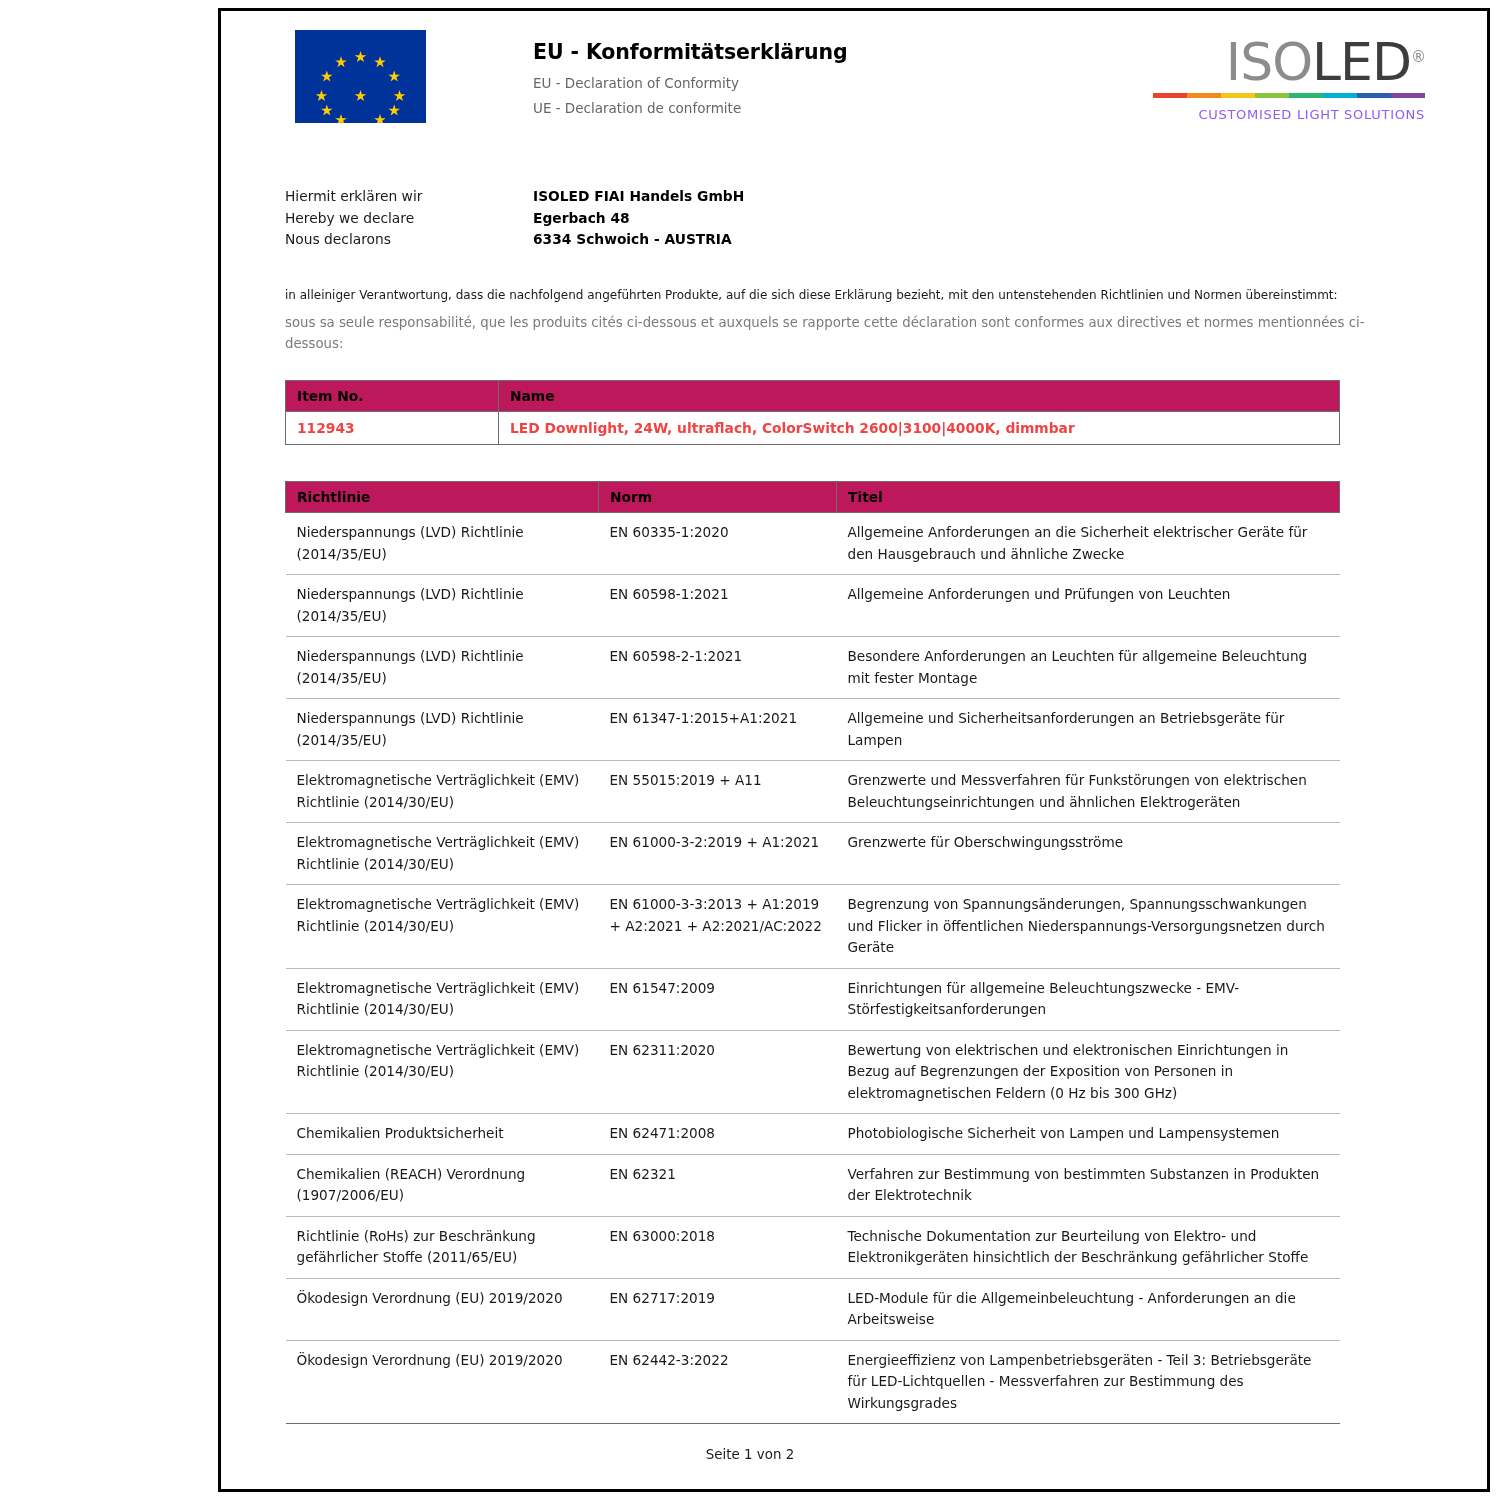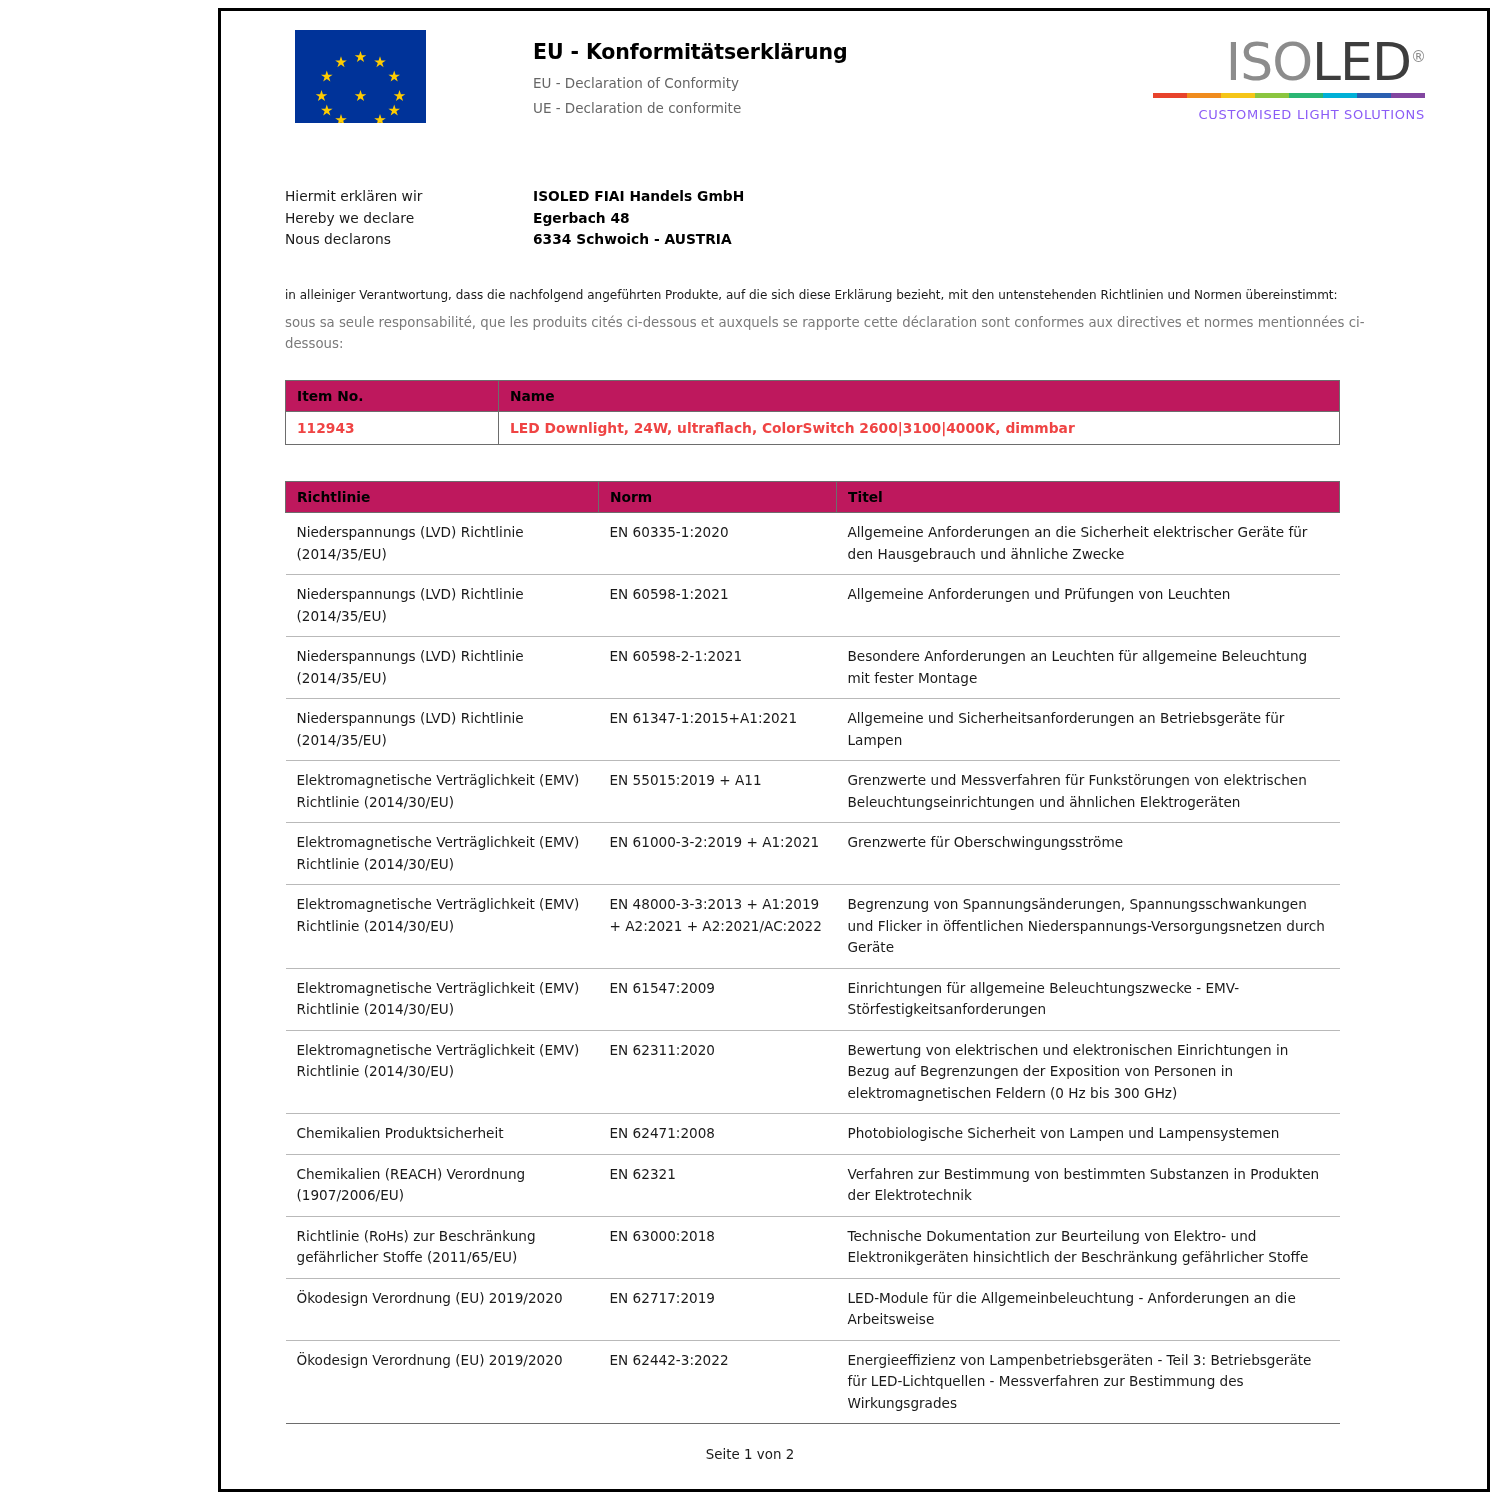--- a/index.html
+++ b/index.html
@@ -324,21 +324,21 @@
             <td class="col-norm">EN 55015:2019 + A11</td>
             <td>Grenzwerte und Messverfahren für Funkstörungen von elektrischen Beleuchtungseinrichtungen und ähnlichen Elektrogeräten</td>
           </tr>
           <tr>
             <td class="col-rl">Elektromagnetische Verträglichkeit (EMV) Richtlinie (2014/30/EU)</td>
             <td class="col-norm">EN 61000-3-2:2019 + A1:2021</td>
             <td>Grenzwerte für Oberschwingungsströme</td>
           </tr>
           <tr>
             <td class="col-rl">Elektromagnetische Verträglichkeit (EMV) Richtlinie (2014/30/EU)</td>
-            <td class="col-norm">EN 48000-3-3:2013 + A1:2019 + A2:2021 + A2:2021/AC:2022</td>
+            <td class="col-norm">EN 61000-3-3:2013 + A1:2019 + A2:2021 + A2:2021/AC:2022</td>
             <td>Begrenzung von Spannungsänderungen, Spannungsschwankungen und Flicker in öffentlichen Niederspannungs-Versorgungsnetzen durch Geräte</td>
           </tr>
           <tr>
             <td class="col-rl">Elektromagnetische Verträglichkeit (EMV) Richtlinie (2014/30/EU)</td>
             <td class="col-norm">EN 61547:2009</td>
             <td>Einrichtungen für allgemeine Beleuchtungszwecke - EMV-Störfestigkeitsanforderungen</td>
           </tr>
           <tr>
             <td class="col-rl">Elektromagnetische Verträglichkeit (EMV) Richtlinie (2014/30/EU)</td>
             <td class="col-norm">EN 62311:2020</td>

